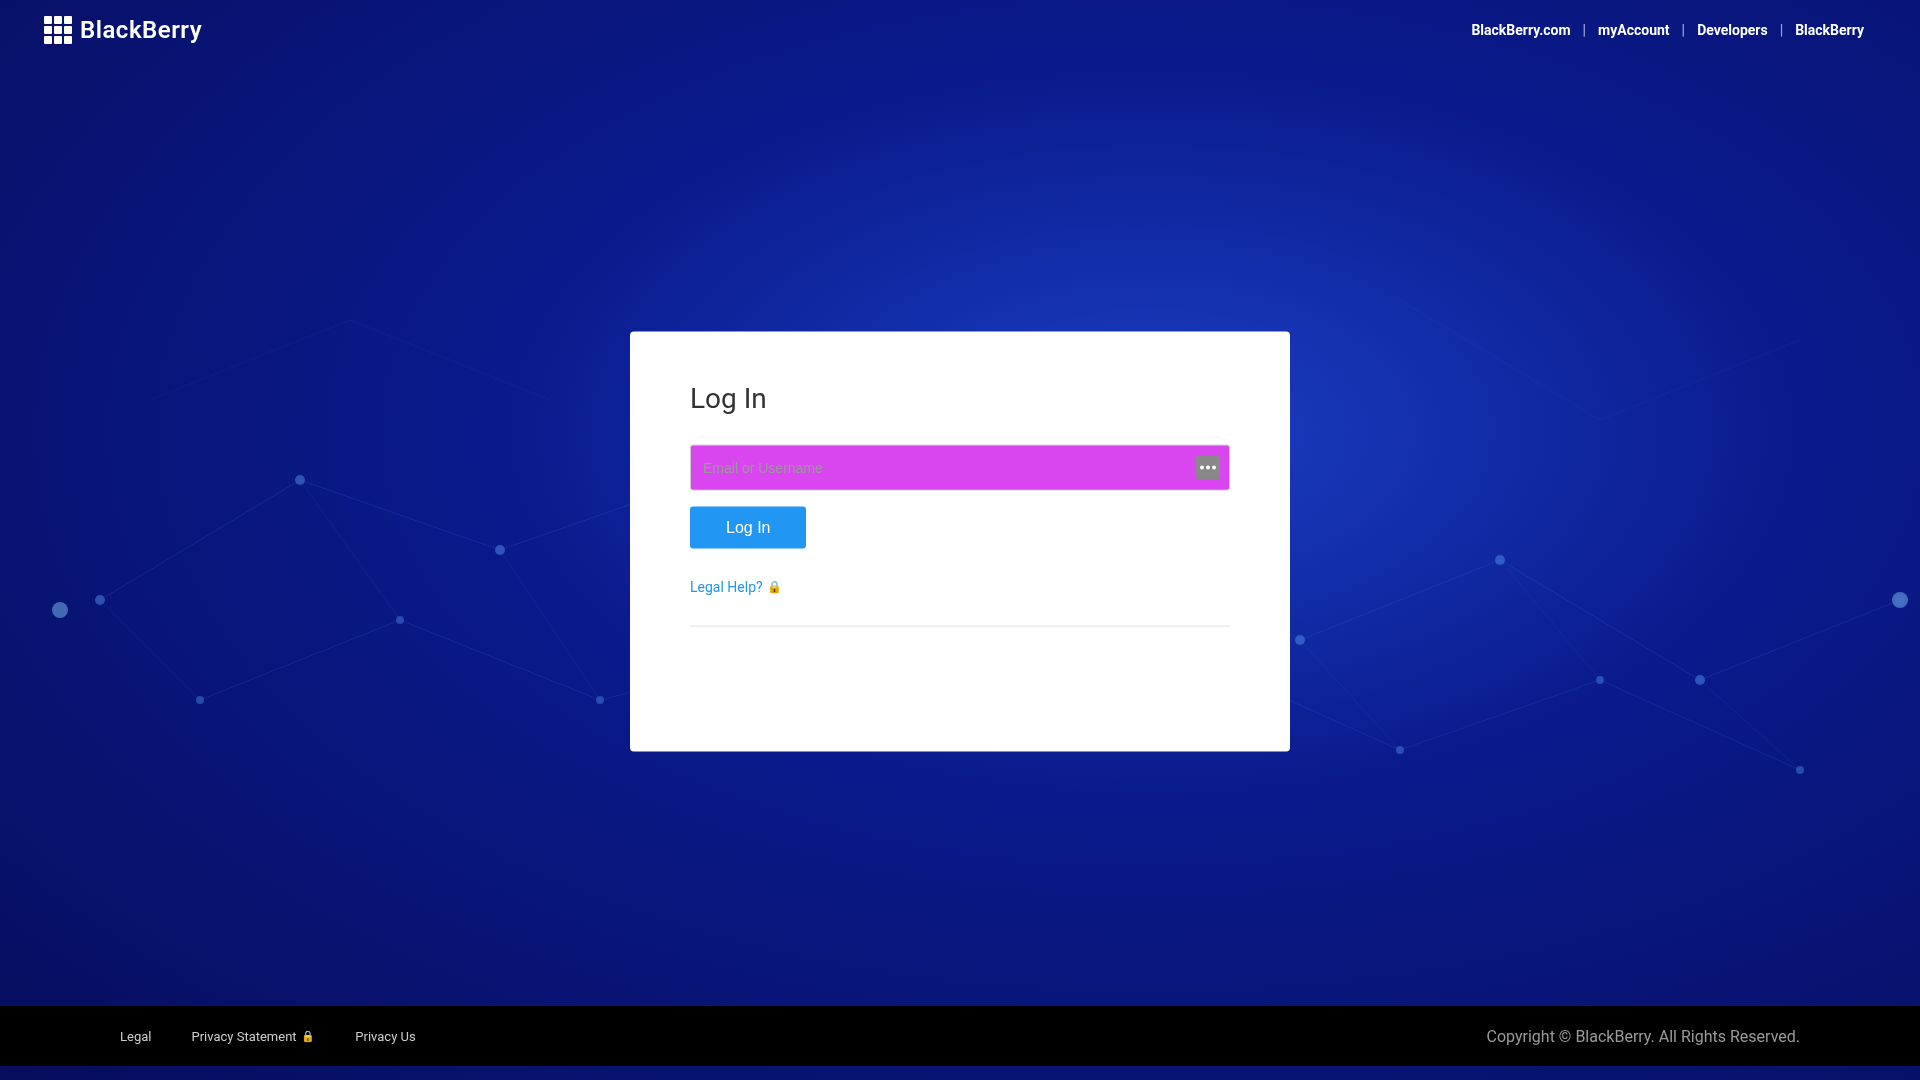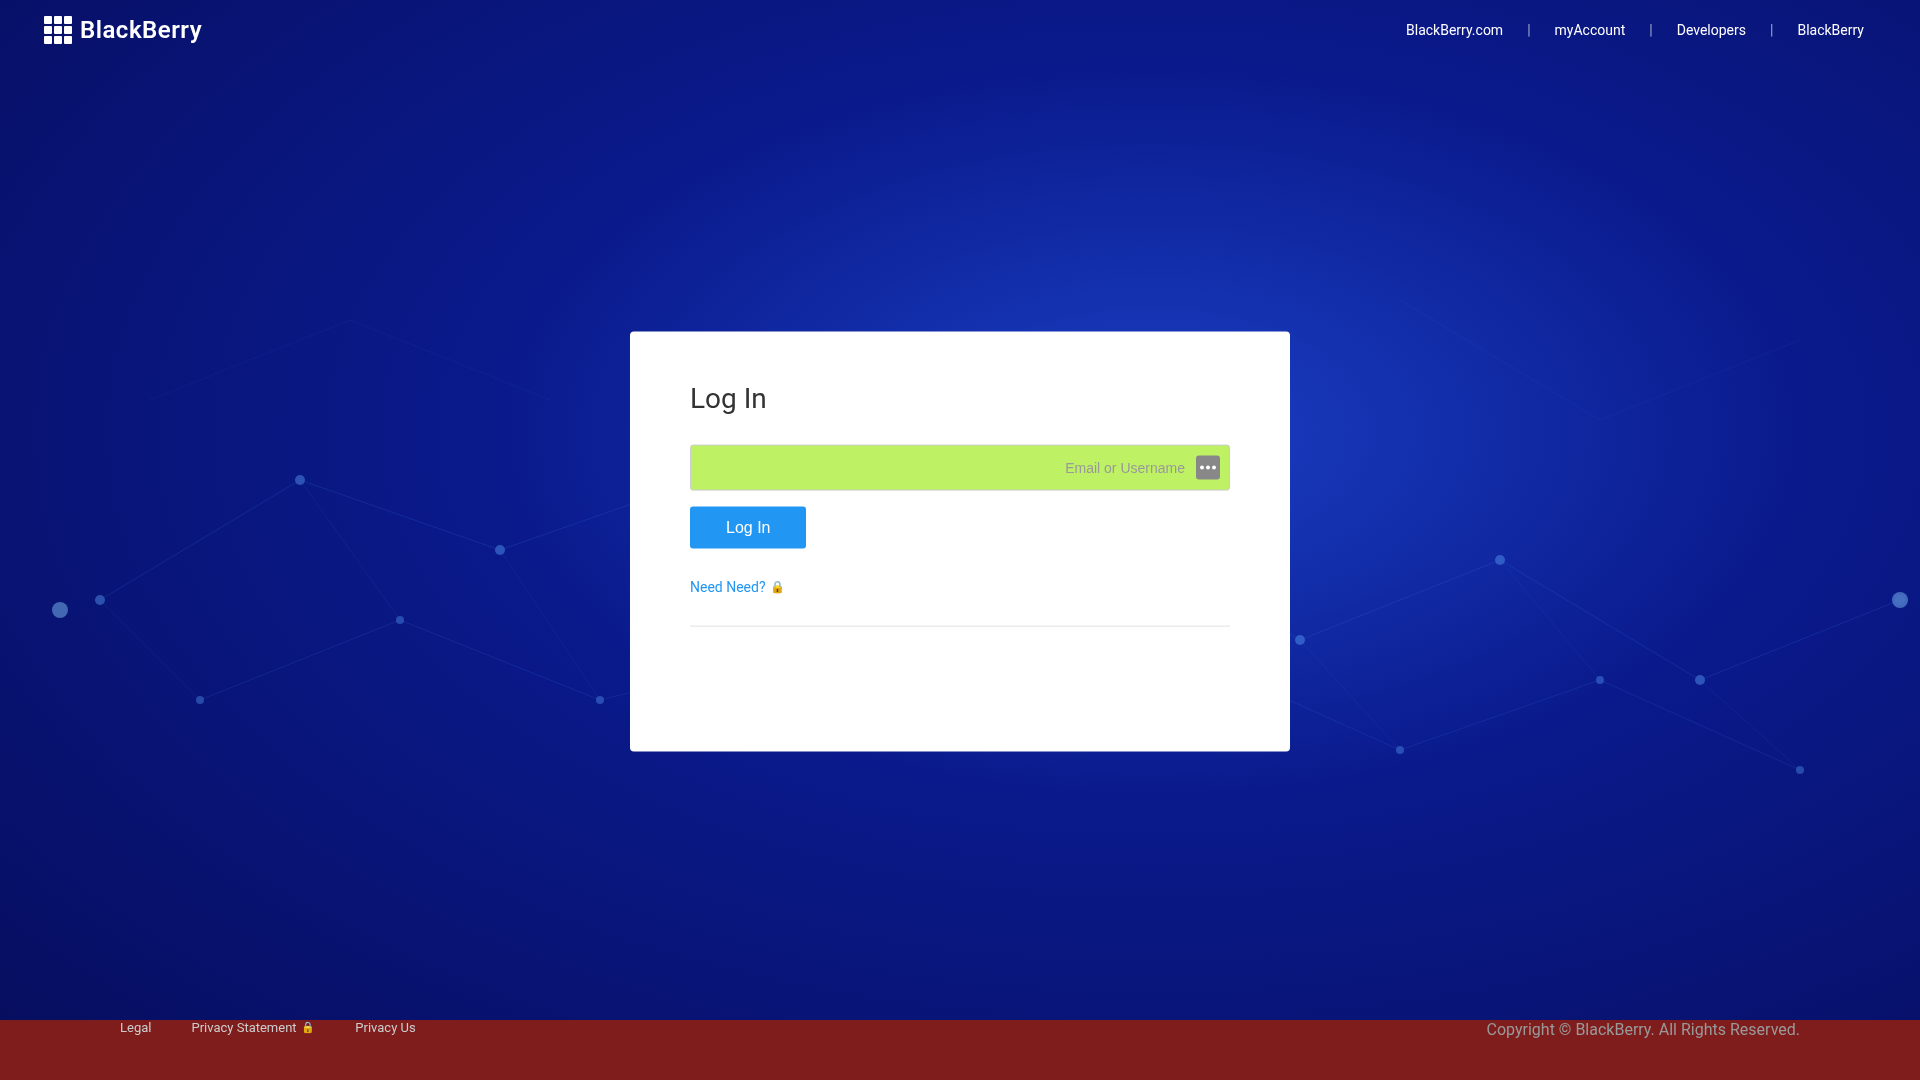--- a/index.html
+++ b/index.html
@@ -82,23 +82,24 @@
     .logo-text {
       color: white;
       font-size: 24px;
       font-weight: 600;
       letter-spacing: 0.5px;
     }
 
     .nav-links {
       display: flex;
       align-items: flex-start;
-      gap: 12px;
+      gap: 0;
       color: white;
       font-size: 14px;
+      font-weight: bold;
     }
 
     .nav-link {
       color: white;
       text-decoration: none;
       padding: 0 12px;
       font-size: 14px;
     }
 
     .nav-separator {
@@ -131,26 +132,25 @@
     .form-group {
       margin-bottom: 16px;
       position: relative;
     }
 
     .form-input {
       width: 100%;
       height: 46px;
       border: 1px solid #ccc;
       border-radius: 3px;
-      padding: 0 44px 0 12px;
+      padding: 0 31px 0 12px;
       font-size: 14px;
       color: #333;
-      background: #bef264;
+      background: #d946ef;
       outline: none;
-      text-align: right;
     }
 
     .form-input::placeholder {
       color: #999;
     }
 
     .input-icon {
       position: absolute;
       right: 10px;
       top: 50%;
@@ -215,28 +215,28 @@
     }
 
     .signup-link {
       color: #2196f3;
       text-decoration: none;
     }
 
     
     .footer {
       position: absolute;
-      bottom: 0;
+      bottom: 14px;
       left: 0;
       width: 100%;
       height: 60px;
-      background: #7f1d1d;
+      background: #000000;
       z-index: 10;
       display: flex;
-      align-items: flex-start;
+      align-items: center;
       justify-content: space-between;
       padding: 0 120px;
     }
 
     .footer-links {
       display: flex;
       align-items: center;
       gap: 40px;
     }
 
@@ -368,21 +368,21 @@
         <div class="dot-small"></div>
       </div>
     </div>
   </div>
 
 
   <button class="login-button">Log In</button>
 
   <div style="margin-top:14px;">
     <a class="need-help" href="#">
-      <span>Need Need?</span>
+      <span>Legal Help?</span>
       <span class="lock-icon-inline">🔒</span>
     </a>
   </div>
 
   <div class="divider"></div>
 
 </div>
 
 <footer class="footer">
   <div class="footer-links">

